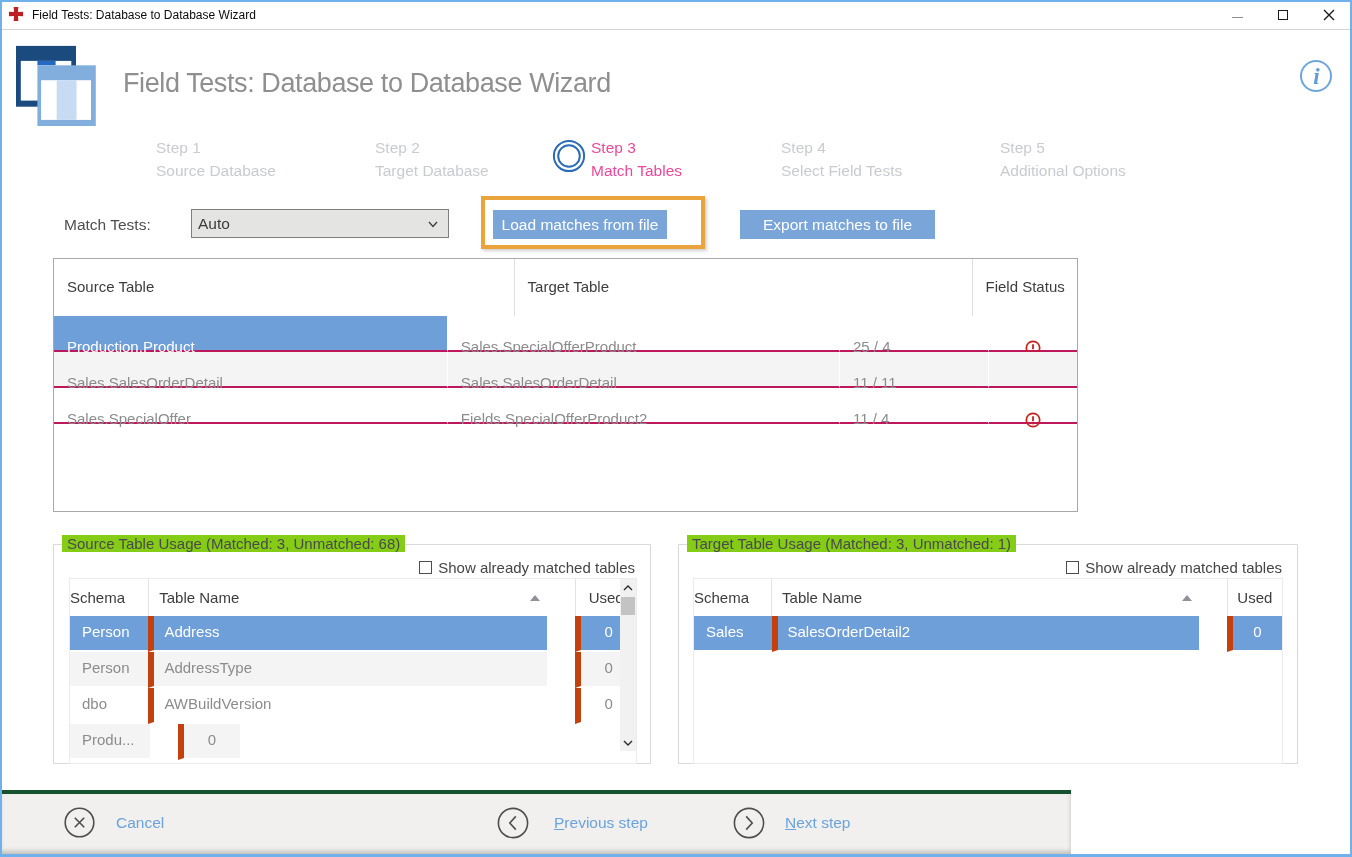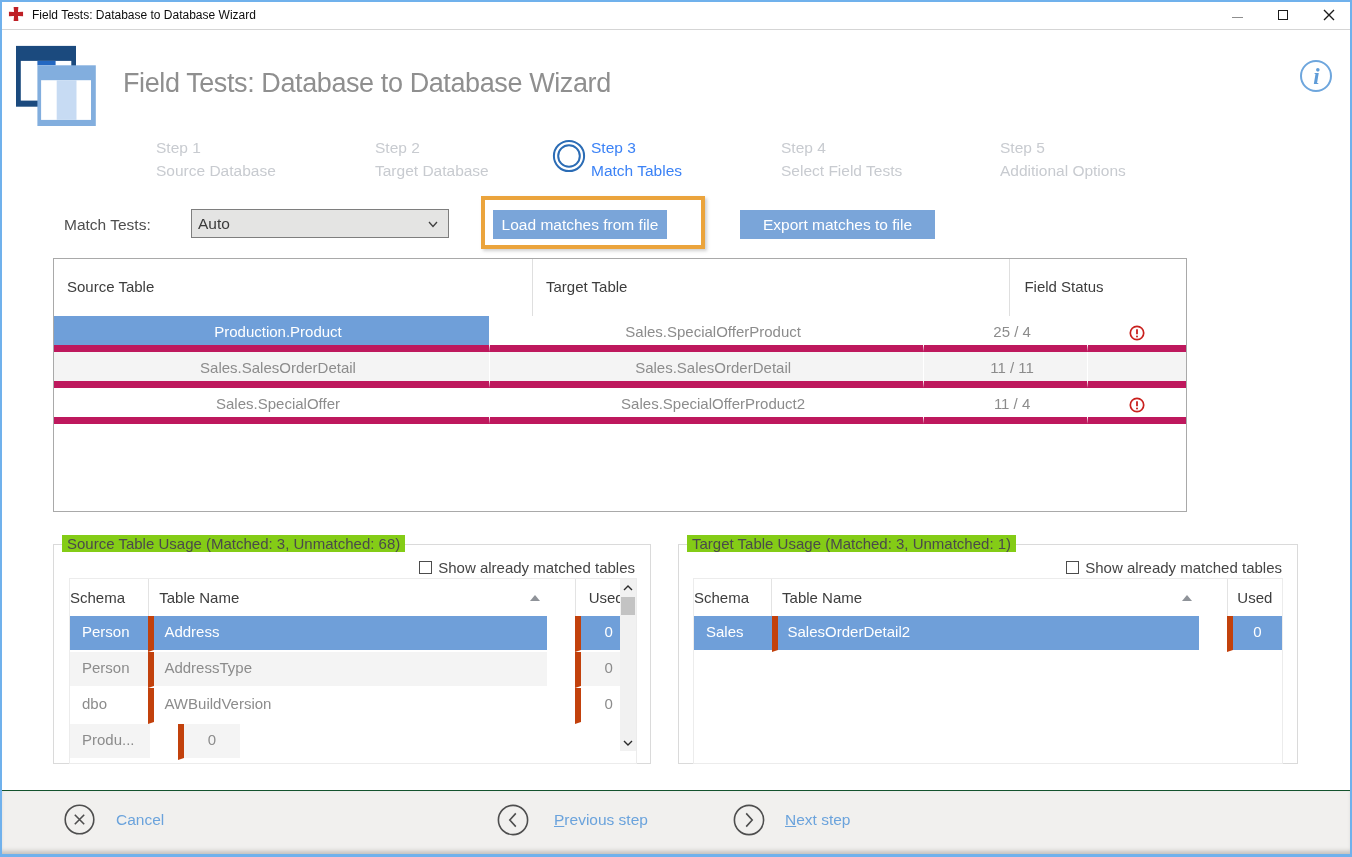--- a/index.html
+++ b/index.html
@@ -18,42 +18,42 @@
   .wb-max { left:1260px; }
   .wb-close { left:1306px; }
   .min-glyph { width:11px; height:1px; background:#8e8e8e; margin-top:6px; }
   .max-glyph { width:10px; height:10px; border:1.4px solid #1b1b1b; }
   
   .app-icon { position:absolute; left:16px; top:44px; }
   .page-title { position:absolute; left:123px; top:68px; font-size:27px; color:#8f8f8f; letter-spacing:-0.4px; }
   .info-btn { position:absolute; left:1299px; top:59px; width:34px; height:34px; }
   
   .step { position:absolute; top:136px; font-size:15.5px; line-height:23px; color:#c8cbd0; }
-  .step.active { color:#3b82f6; }
+  .step.active { color:#ec4899; }
   .step-circle { position:absolute; left:552px; top:139px; }
   
   .mm-label { position:absolute; left:64px; top:216px; font-size:15.5px; color:#4e4e4e; }
   .mm-select { position:absolute; left:191px; top:209px; width:258px; height:29px; background:#e4e4e3;
                border:1px solid #7e7e7e; font-size:15.5px; color:#3b3b3b; line-height:27px; padding-left:6px; }
   .mm-select .chev { position:absolute; right:9px; top:8px; }
   .focus-ring { position:absolute; left:481px; top:196px; width:224px; height:53px;
                 border:4px solid #eba43c; box-shadow:2px 2px 3px rgba(150,150,150,.45); }
   .btn-blue { position:absolute; height:29px; background:#7aa5d9; color:#fff; font-size:15.5px;
               display:flex; align-items:center; justify-content:center;
               font-family:"Liberation Sans", sans-serif; border:none; }
   .btn-load { left:493px; top:210px; width:174px; }
   .btn-export { left:740px; top:210px; width:195px; }
   
-  .main-table { position:absolute; left:53px; top:258px; width:1134px; height:254px;
+  .main-table { position:absolute; left:53px; top:258px; width:1025px; height:254px;
                 border:1px solid #a9a9a9; background:#fff; font-size:15px; }
   .mt-header { display:flex; height:57px; color:#3d3d3d; }
   .mt-header > div { padding:19px 0 0 13px; }
   .mt-header > div + div { border-left:1px solid #dfdfdf; }
   .mt-row { display:flex; height:36px; color:#8c8c8c; }
-  .mt-row > div { padding:7px 0 0 13px; border-bottom:7px solid #be185d;text-align:center; }
+  .mt-row > div { padding:22px 0 0 13px; border-bottom:2px solid #be185d; }
   .mt-row > div + div { border-left:1px solid #fff; }
   .mt-row.alt > div { background:#f4f4f4; }
   .mt-c1 { width:478px; }
   .mt-c2 { width:477px; }
   .mt-c3 { width:179px; }
   .mt-c4 { width:109px; padding-left:0 !important; text-align:center; }
   .mt-header .mt-c4 { padding-top:19px !important; }
   .cell-sel { background:#6f9fd9 !important; color:#fff; }
   
   .groupbox { position:absolute; border:1px solid #dadada; background:#fff; }
@@ -87,22 +87,22 @@
   .sort-asc { position:absolute; right:7px; top:50%; margin-top:-3px; width:0; height:0;
               border-left:5px solid transparent; border-right:5px solid transparent;
               border-bottom:6px solid #8f9399; }
   .ut-header .u-c2 { justify-content:flex-start; }
   
   .vscroll { position:absolute; right:0; top:0; width:16px; height:172px; background:#f1f1f1; }
   .vs-btn { position:absolute; left:0; width:16px; height:17px; display:flex; align-items:center; justify-content:center; }
   .vs-up { top:0; } .vs-down { bottom:0; }
   .vs-thumb { position:absolute; left:1px; top:18px; width:14px; height:18px; background:#c3c3c3; }
   
-  .footer { position:absolute; left:0; top:790px; width:1352px; height:64px; background:#f1f0ee;
-            border-top:1px solid #14532d; box-shadow:inset 0 -3px 4px rgba(120,115,110,.38); }
+  .footer { position:absolute; left:0; top:790px; width:1071px; height:64px; background:#f1f0ee;
+            border-top:4px solid #14532d; box-shadow:inset 0 -3px 4px rgba(120,115,110,.38); }
   .foot-item { position:absolute; top:13px; display:flex; align-items:center; }
   .foot-label { font-size:15.5px; color:#6ba3dc; }
   .fi-cancel { left:64px; } .fi-cancel .foot-label { margin-left:21px; }
   .fi-prev { left:497px; } .fi-prev .foot-label { margin-left:25px; }
   .fi-next { left:733px; } .fi-next .foot-label { margin-left:20px; }
   .ukey { text-decoration:underline; }
 </style>
 </head>
 <body>
 
@@ -195,21 +195,21 @@
     </div>
   </div>
   <div class="mt-row alt">
     <div class="mt-c1">Sales.SalesOrderDetail</div>
     <div class="mt-c2">Sales.SalesOrderDetail</div>
     <div class="mt-c3">11 / 11</div>
     <div class="mt-c4"></div>
   </div>
   <div class="mt-row">
     <div class="mt-c1">Sales.SpecialOffer</div>
-    <div class="mt-c2">Sales.SpecialOfferProduct2</div>
+    <div class="mt-c2">Fields.SpecialOfferProduct2</div>
     <div class="mt-c3">11 / 4</div>
     <div class="mt-c4">
       <svg width="16" height="16" viewBox="0 0 16 16" style="margin-top:2px">
         <circle cx="8" cy="8" r="6.7" fill="none" stroke="#c9201d" stroke-width="1.7"></circle>
         <line x1="8" y1="4.2" x2="8" y2="9.2" stroke="#c9201d" stroke-width="1.8"></line>
         <circle cx="8" cy="11.5" r="1" fill="#c9201d"></circle>
       </svg>
     </div>
   </div>
 </div>

